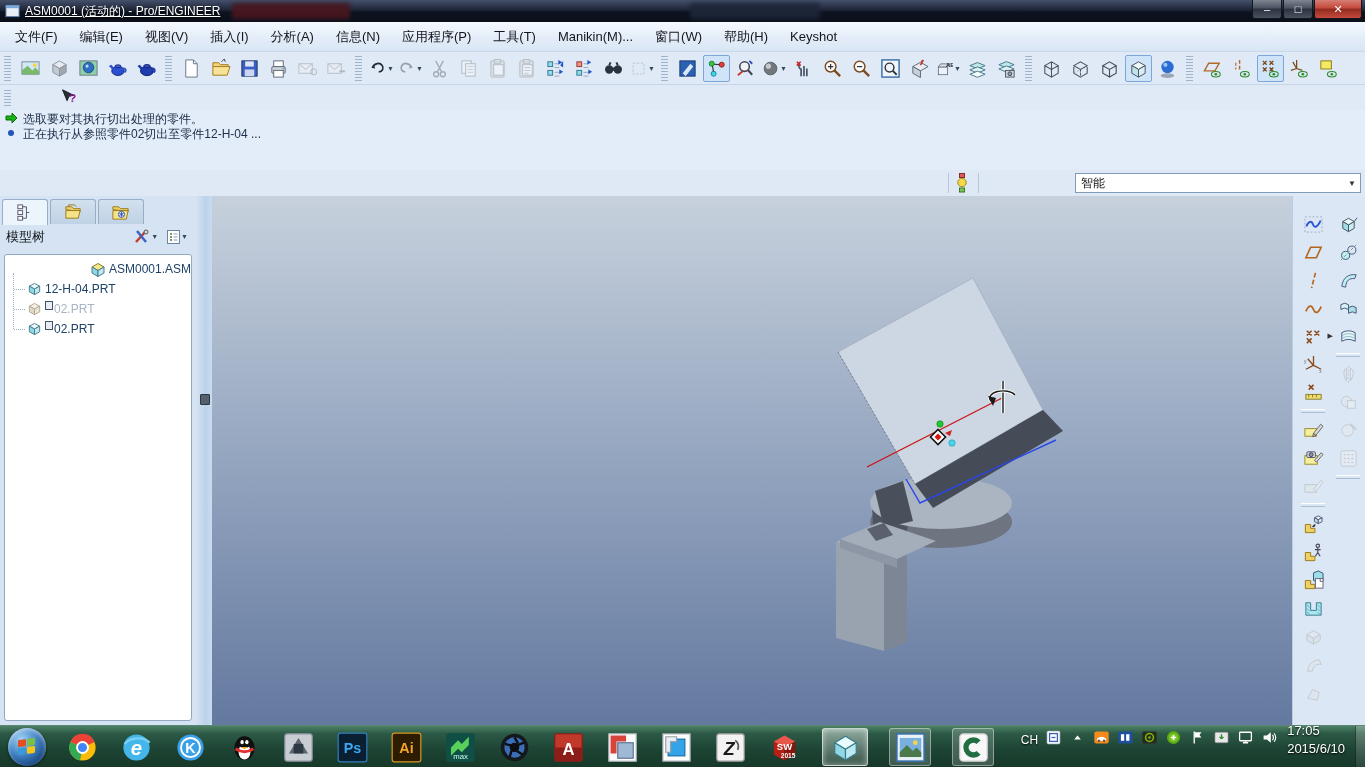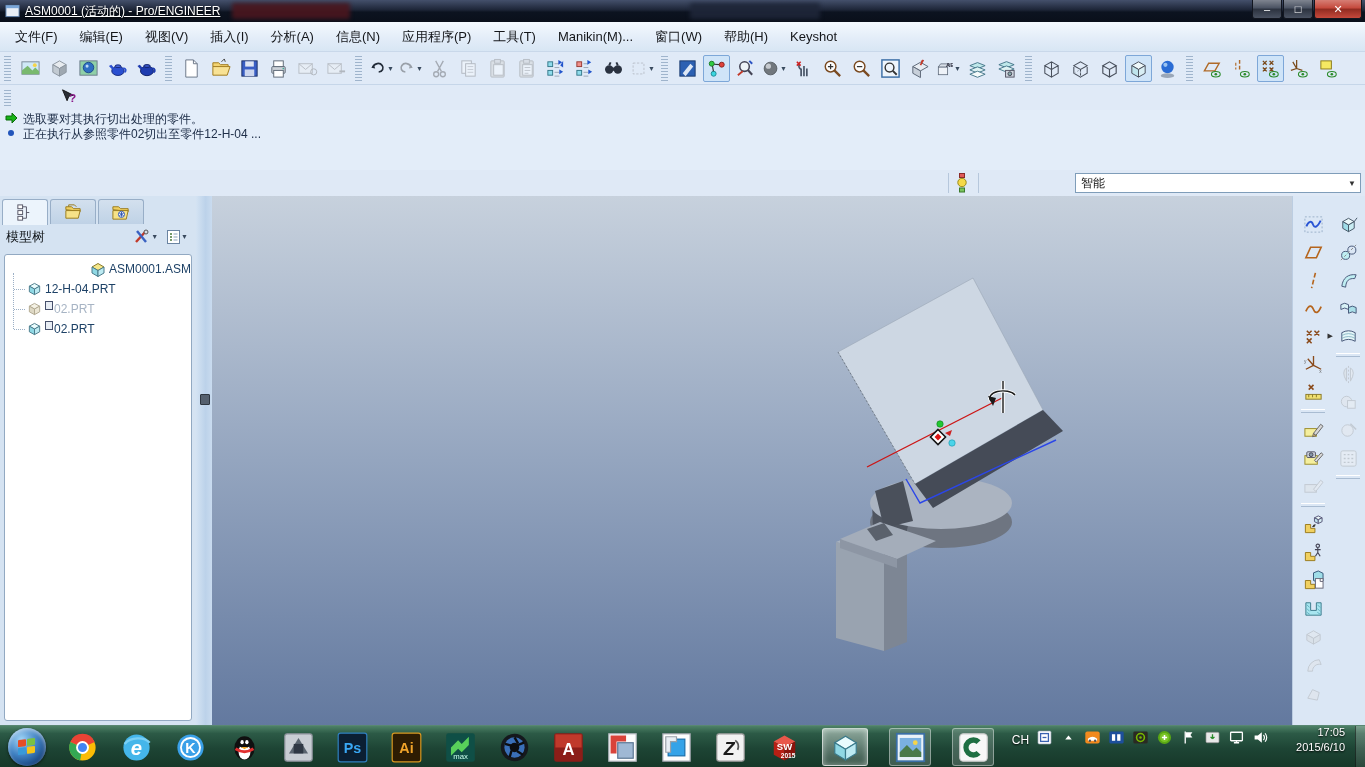--- a/index.html
+++ b/index.html
@@ -102,21 +102,21 @@
   .orb .flag{position:absolute;left:10px;top:11px;width:17px;height:15px;transform:skewY(-8deg);}
   .orb .flag div{position:absolute;width:8px;height:7px;border-radius:1px;}
   .tapps{display:flex;align-items:center;gap:21px;margin-left:14px;}
   .tapp{width:33px;height:33px;display:flex;align-items:center;justify-content:center;}
   .tapp.activebtn{background:linear-gradient(rgba(255,255,255,.45),rgba(255,255,255,.15));
     border:1px solid rgba(255,255,255,.65);border-radius:3px;width:44px;height:36px;
     box-shadow:inset 0 0 6px rgba(255,255,255,.5);}
   .tapp.framed{background:rgba(255,255,255,.18);border:1px solid rgba(255,255,255,.4);border-radius:3px;width:40px;height:36px;}
   .tray{position:absolute;right:10px;top:0;height:27px;display:flex;align-items:center;gap:7px;color:#fff;}
   .tray .lang{font-size:12px;text-shadow:0 1px 2px #000;}
-  .clock{text-align:right;font-size:11px;line-height:1.35;text-shadow:0 1px 2px #000;margin-left:20px;margin-right:10px;}
+  .clock{font-size:13px;line-height:1.35;text-shadow:0 1px 2px #000;margin-left:2px;margin-right:10px;}
   .showdesk{position:absolute;right:0;top:0;width:9px;height:42px;
     background:linear-gradient(rgba(255,255,255,.25),rgba(255,255,255,.08));
     border-left:1px solid rgba(0,0,0,.5);}
 </style>
 </head>
 <body>
 
 <div class="titlebar">
   <svg class="win-ico" viewBox="0 0 16 14">
     <rect x="1" y="1" width="14" height="12" fill="#e8eef6" stroke="#5a7ca6"></rect>

